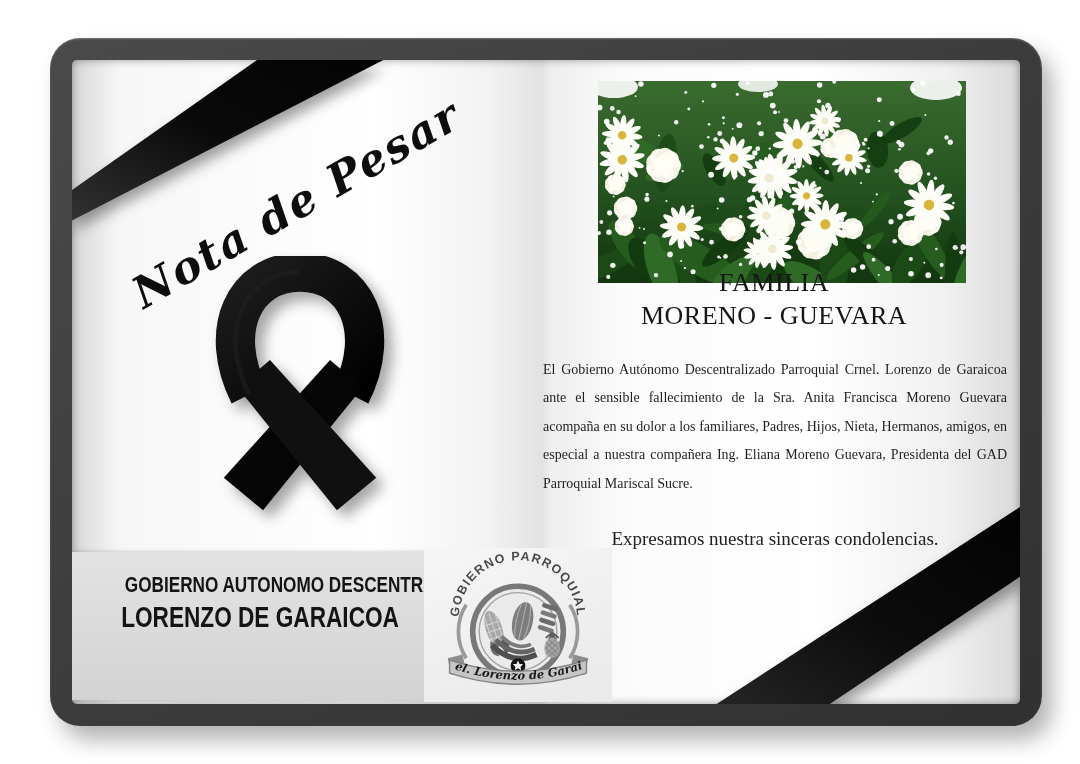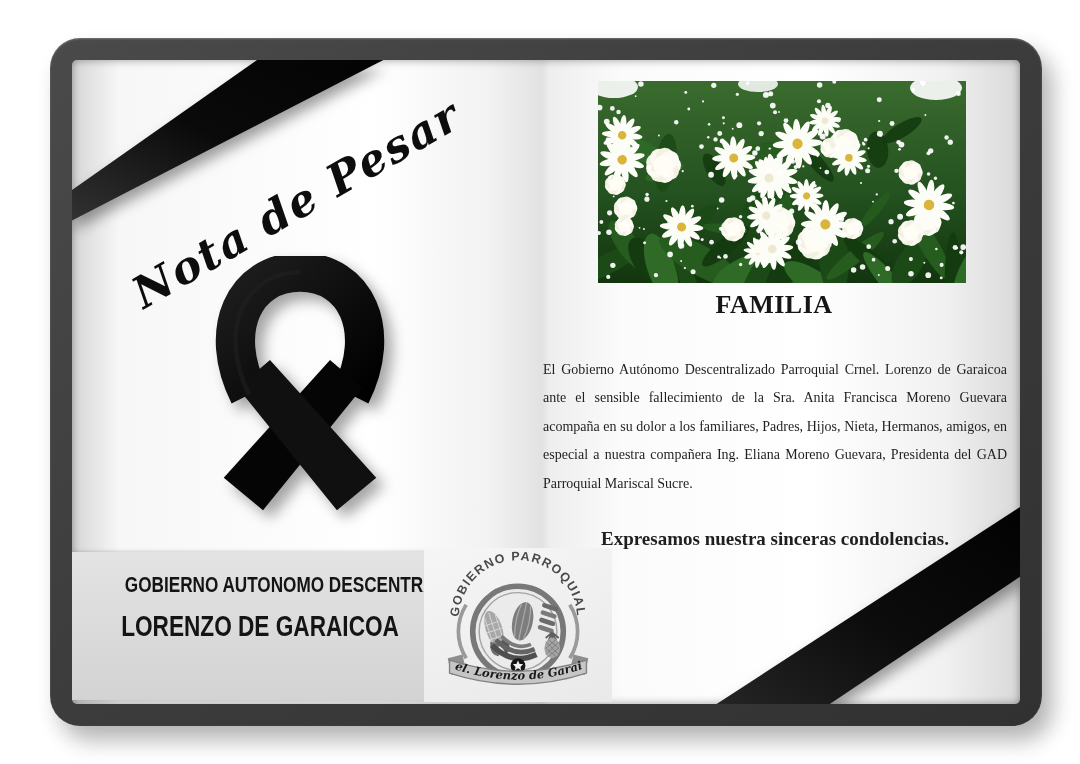--- a/index.html
+++ b/index.html
@@ -29,40 +29,40 @@
   .nota-title{
     position:absolute;left:42px;top:128px;width:330px;text-align:center;
     transform:rotate(-30deg);
     font-family:"DejaVu Serif",serif;font-style:italic;font-weight:bold;
     font-size:44px;letter-spacing:2px;color:#0d0d0d;white-space:nowrap;
   }
   .mourning-ribbon-svg{position:absolute;left:112px;top:196px;width:232px;height:268px;
     filter:drop-shadow(8px 8px 7px rgba(0,0,0,.35));}
   .flowers-photo{position:absolute;left:526px;top:21px;width:368px;height:202px;overflow:hidden;}
   .flowers-photo svg{display:block;width:100%;height:100%;}
-  .recipient{position:absolute;left:466px;top:228px;width:472px;text-align:center;
-    font-weight:bold;font-size:26px;line-height:33px;letter-spacing:.5px;color:#161616;}
+  .recipient{position:absolute;left:466px;top:206px;width:472px;text-align:center;
+    font-weight:normal;font-size:26px;line-height:33px;letter-spacing:.5px;color:#161616;}
   .paragraph{
     position:absolute;left:471px;top:296px;width:464px;
     font-size:14px;line-height:28.4px;text-align:justify;color:#1f1f1f;
   }
   .closing{position:absolute;left:471px;top:468px;width:464px;text-align:center;
-    font-size:19px;color:#1f1f1f;font-weight:bold;}
+    font-size:19px;color:#1f1f1f;}
   
   .org-box{
     position:absolute;left:0;top:492px;width:376px;height:148px;
     background:linear-gradient(180deg,#e3e3e3,#d3d3d3);
     box-shadow:0 0 4px rgba(0,0,0,.25);
     text-align:center;padding-top:17px;box-sizing:border-box;
     font-family:"Liberation Sans",sans-serif;font-weight:bold;color:#141414;
   }
   .org-line{display:block;line-height:31px;white-space:nowrap;}
   .org-line span{display:inline-block;transform:scaleX(.78);transform-origin:center;}
   .org-line-1 span,.org-line-2 span{font-size:22px;}
-  .org-line-3{margin-top:9px;}
+  .org-line-3{}
   .org-line-3 span{font-size:29px;}
   
   .logo-box{
     position:absolute;left:352px;top:488px;width:188px;height:154px;
     background:linear-gradient(160deg,#f6f6f6,#e9e9e9);
     display:flex;align-items:center;justify-content:center;
   }
   .logo-box svg{width:176px;height:148px;}
 </style>
 </head>
@@ -704,20 +704,21 @@
               <circle cx="343.21277634390293" cy="196.87524900067376" r="1.45" fill="rgba(255,255,255,.93)"></circle>
               <circle cx="94.01990513411346" cy="150.9946947800902" r="0.95" fill="rgba(255,255,255,.93)"></circle>
               <circle cx="219.61024682019382" cy="75.02957442916444" r="1.13" fill="rgba(255,255,255,.93)"></circle>
               <circle cx="161.08160741677582" cy="42.36833884304777" r="2.08" fill="rgba(255,255,255,.93)"></circle>
             </g>
         </svg>
       </div>
 
       <div class="recipient">
         <div>FAMILIA</div>
+        <div>MORENO - GUEVARA</div>
       </div>
 
       <div class="paragraph">El Gobierno Autónomo Descentralizado Parroquial Crnel. Lorenzo de Garaicoa ante el sensible fallecimiento de la Sra. Anita Francisca Moreno Guevara acompaña en su dolor a los familiares, Padres, Hijos, Nieta, Hermanos, amigos, en especial a nuestra compañera Ing. Eliana Moreno Guevara, Presidenta del GAD Parroquial Mariscal Sucre.</div>
       <div class="closing">Expresamos nuestra sinceras condolencias.</div>
 
       <div class="org-box">
         <span class="org-line org-line-1"><span>GOBIERNO AUTONOMO DESCENTRALIZADO</span></span>
         <span class="org-line org-line-3"><span>LORENZO DE GARAICOA</span></span>
       </div>
 

